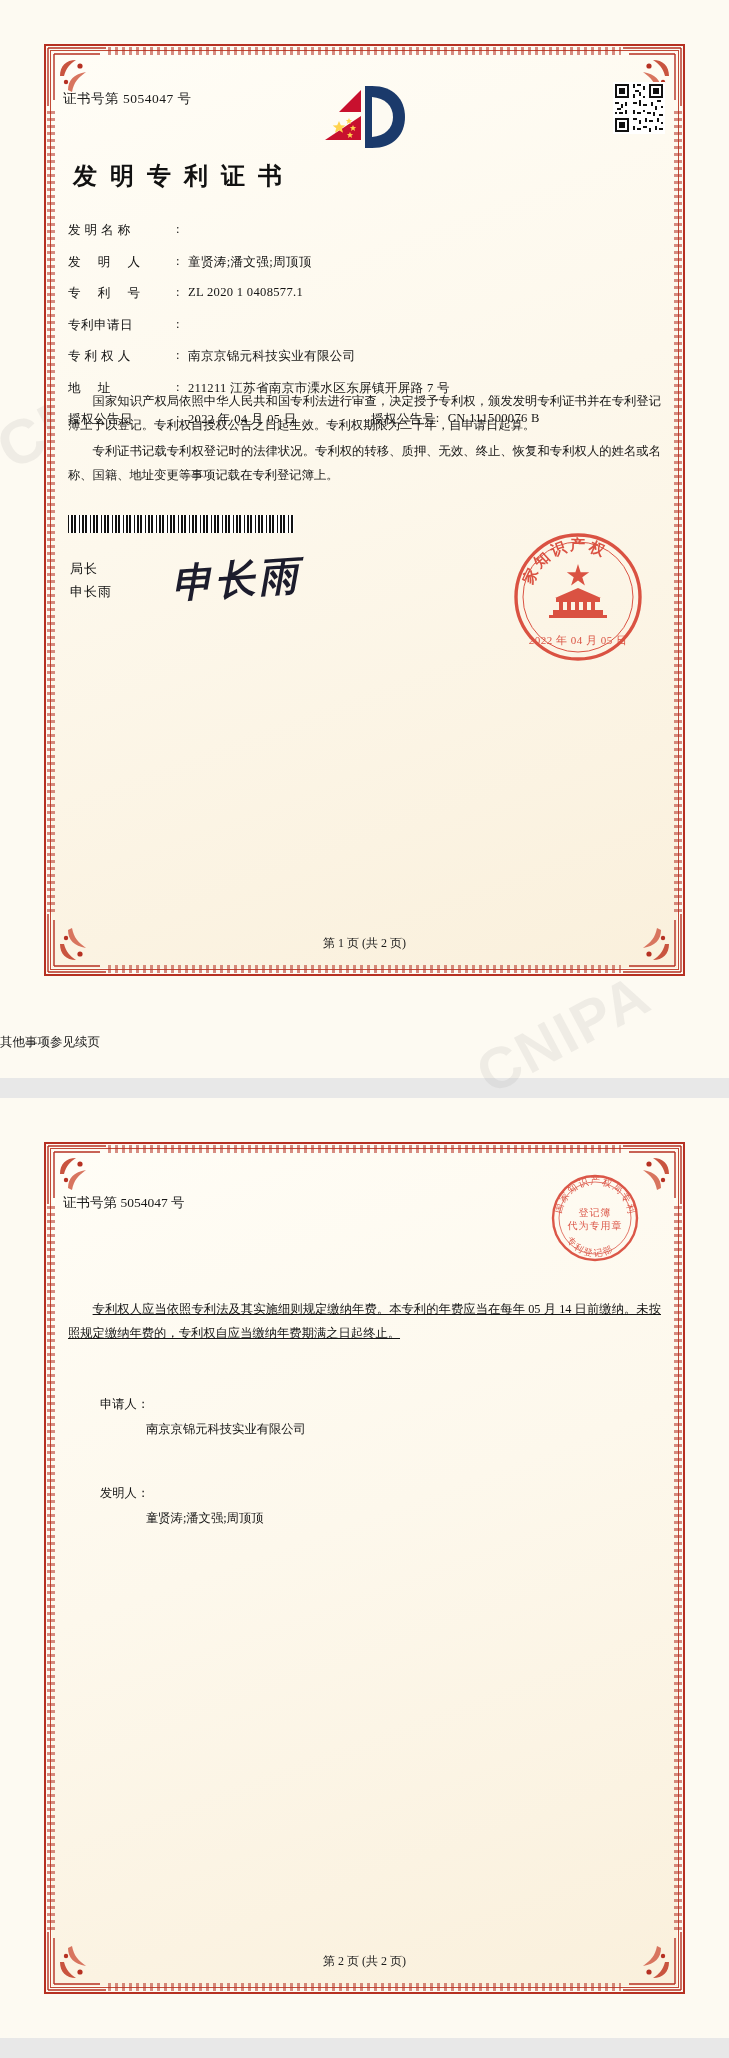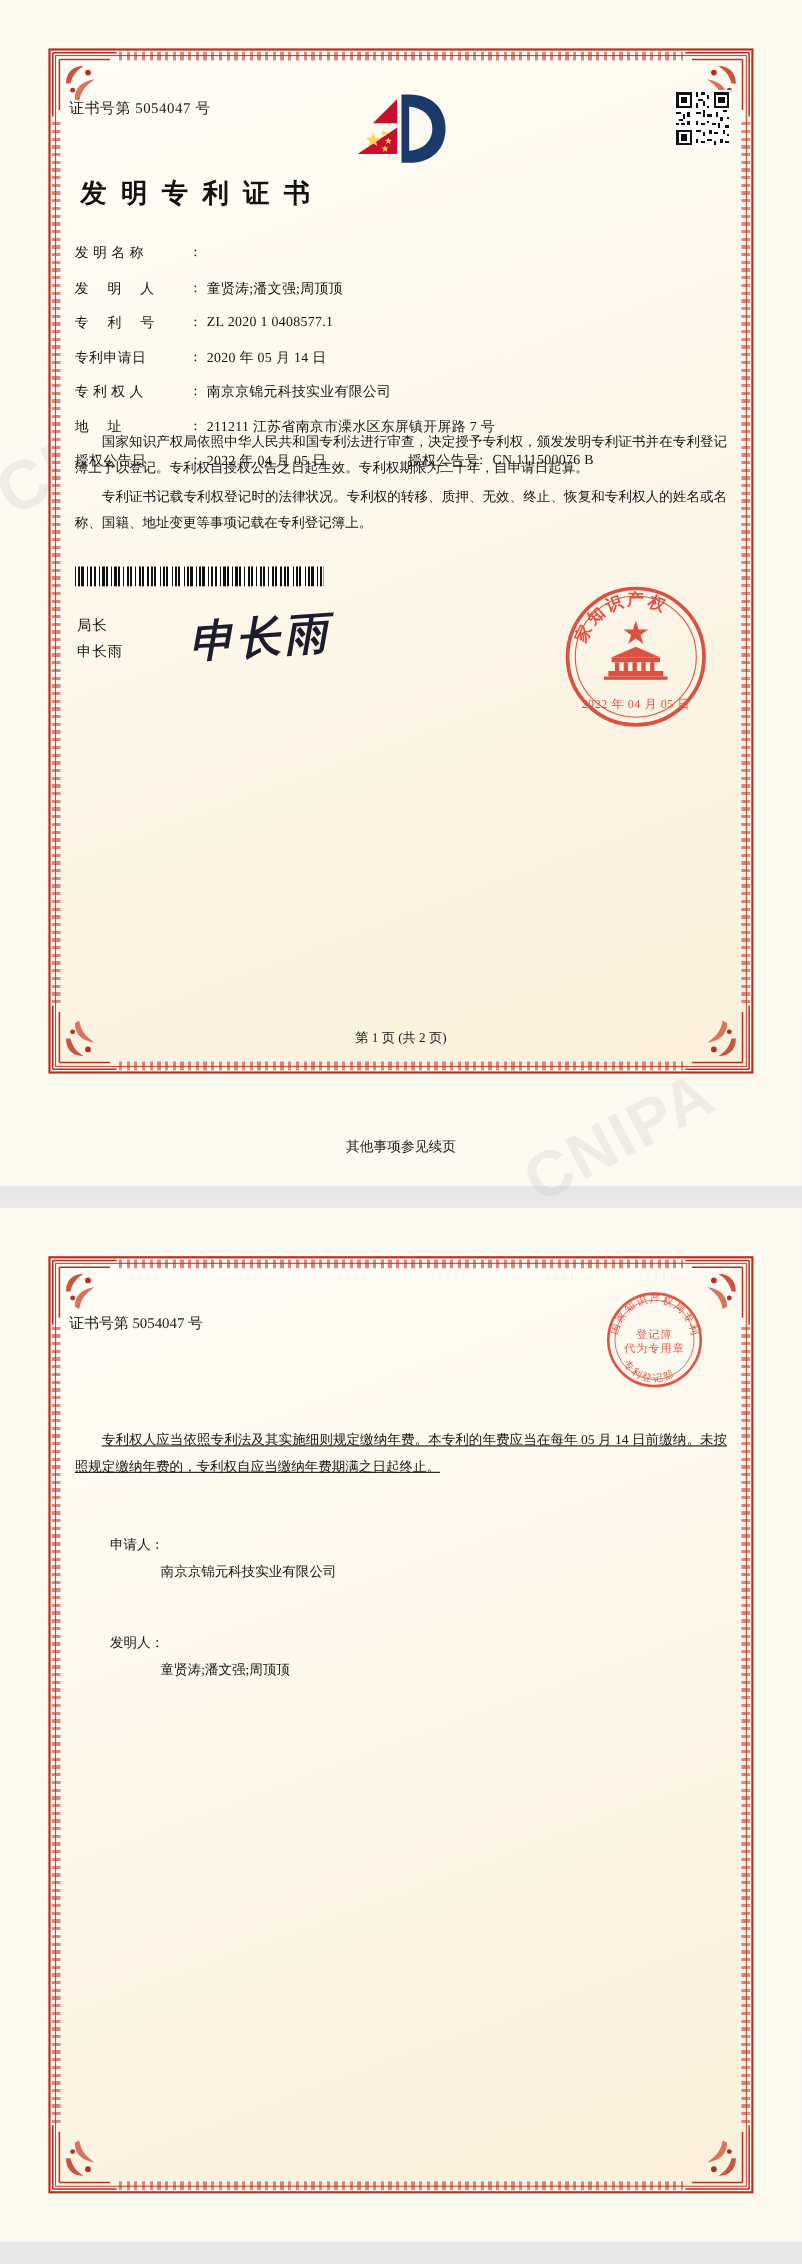--- a/index.html
+++ b/index.html
@@ -14,21 +14,21 @@
     width: 729px;
     background: #fdfaf2;
     overflow: hidden;
   }
   .page-1 { height: 1020px; }
   .spacer { height: 20px; background: #e8e8e8; }
   .gap-note {
     height: 58px;
     background: #fdfaf2;
     position: relative;
-    text-align: center;
+    text-align: left;
     font-size: 12.5px;
     color: #1a1a1a;
     padding-top: 14px;
   }
   .page-2 { height: 940px; }
 
   
   .wm {
     position: absolute;
     font-family: "Liberation Sans", sans-serif;
@@ -398,21 +398,20 @@
         <div class="fval">童贤涛;潘文强;周顶顶</div>
       </div>
       <div class="frow">
         <div class="flabel sp">专 利 号</div>
         <div class="fcolon">:</div>
         <div class="fval">ZL 2020 1 0408577.1</div>
       </div>
       <div class="frow">
         <div class="flabel">专利申请日</div>
         <div class="fcolon">:</div>
-        <div class="fval">2020 年 05 月 14 日</div>
       </div>
       <div class="frow">
         <div class="flabel">专 利 权 人</div>
         <div class="fcolon">:</div>
         <div class="fval">南京京锦元科技实业有限公司</div>
       </div>
       <div class="frow">
         <div class="flabel sp">地 址</div>
         <div class="fcolon">:</div>
         <div class="fval">211211 江苏省南京市溧水区东屏镇开屏路 7 号</div>
@@ -569,14 +568,15 @@
       <p>专利权人应当依照专利法及其实施细则规定缴纳年费。本专利的年费应当在每年 05 月 14 日前缴纳。未按照规定缴纳年费的，专利权自应当缴纳年费期满之日起终止。</p>
     </div>
 
     <div class="p2-info">
       <div class="k">申请人：</div>
       <div class="v">南京京锦元科技实业有限公司</div>
       <div class="k blk2">发明人：</div>
       <div class="v">童贤涛;潘文强;周顶顶</div>
     </div>
 
+    <div class="page-num">第 2 页 (共 2 页)</div>
   </div>
 </div>
 
 </body></html>

